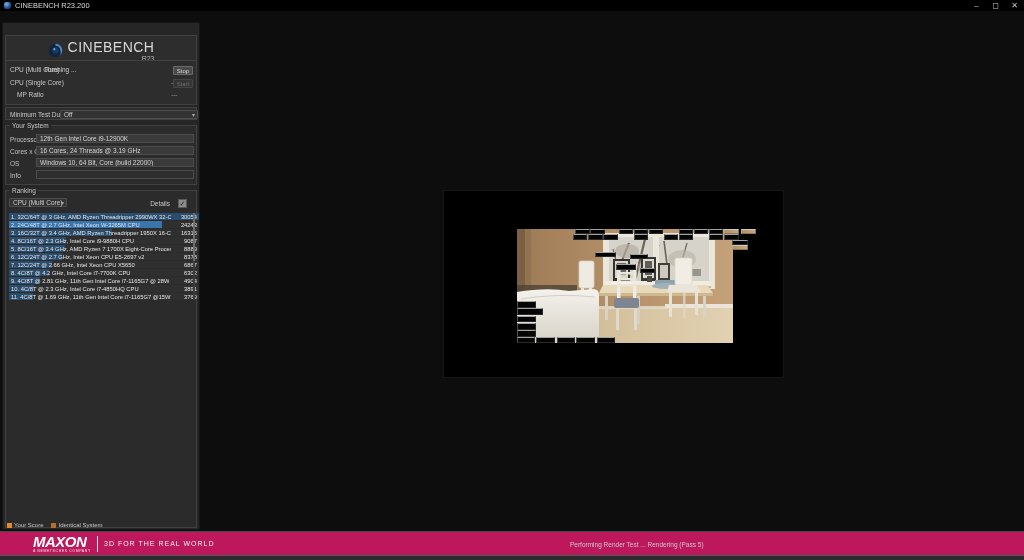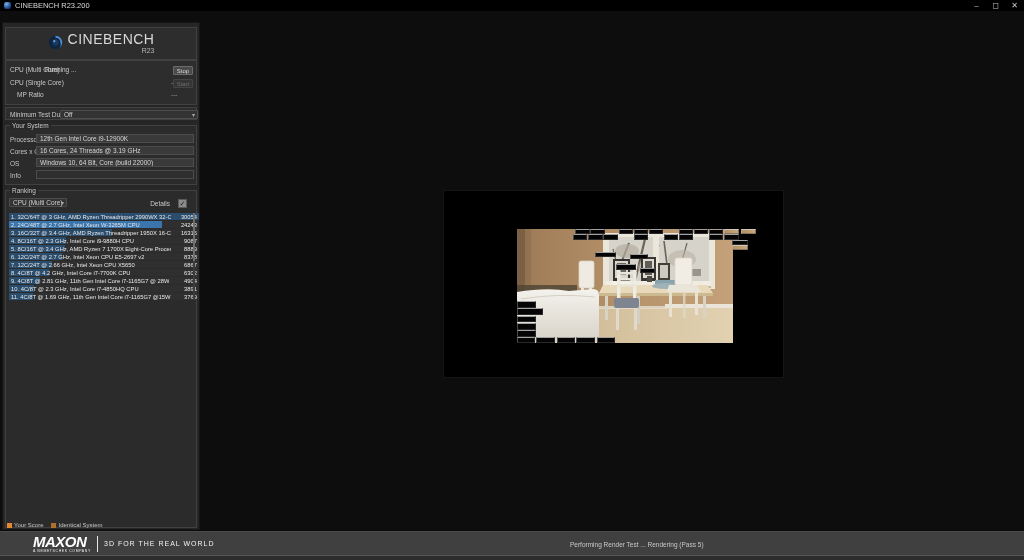--- a/index.html
+++ b/index.html
@@ -16,21 +16,21 @@
   .win-btn { width:19px; height:11px; display:flex; align-items:center; justify-content:center;
              color:#c8c8c8; font-size:8px; line-height:1; }
   .menubar { position:absolute; left:0; top:11px; width:1024px; height:10px; background:#2a2a2a;
              display:flex; align-items:center; color:#c6c6c6; font-size:7.5px; }
   .menu-item { padding:0 5px; height:10px; display:flex; align-items:center; }
 
   
   .panel { position:absolute; left:2px; top:22px; width:198px; height:508px; background:#262626;
            border:1px solid #161616; }
   .pbox { position:absolute; left:2px; width:192px; background:#2d2d2d; border:1px solid #414141; }
-  .logo-box { top:4px; height:33px; display:flex; align-items:center; justify-content:center; }
+  .logo-box { top:12px; height:33px; display:flex; align-items:center; justify-content:center; }
   .logo-wrap { display:flex; align-items:flex-start; }
   .logo-sphere { width:15px; height:15px; margin:3px 5px 0 0; }
   .logo-text { display:flex; flex-direction:column; align-items:flex-end; }
   .logo-title { font-size:14px; letter-spacing:.5px; color:#d9d9d9; line-height:15px; }
   .logo-sub { font-size:7px; color:#b5b5b5; line-height:8px; }
 
   .tests-box { top:37px; height:45px; }
   .trow { position:absolute; left:0; width:100%; height:10px; font-size:6.5px; color:#c9c9c9; }
   .trow .lbl { position:absolute; left:4px; top:1px; }
   .trow .lbl.indent { left:11px; }
@@ -84,21 +84,21 @@
               border:1px solid #151515; }
   .render-img { position:absolute; left:73px; top:38px; width:216px; height:114px; overflow:visible; }
   .render-img svg { position:absolute; inset:0; width:100%; height:100%; }
   .tile { position:absolute; border-top:1px solid rgba(215,215,215,.75);
           border-left:1px solid rgba(170,170,170,.45);
           border-right:1px solid rgba(80,80,80,.5); border-bottom:1px solid rgba(80,80,80,.5); }
   .tile.dark { background:#040404; }
   .tile.tan  { background:linear-gradient(90deg,#b2905f,#c7a87c); }
 
   
-  .footer { position:absolute; left:0; top:531px; width:1024px; height:24px; background:#404040;
+  .footer { position:absolute; left:0; top:531px; width:1024px; height:24px; background:#be185d;
             border-top:1px solid #4a4a4a; }
   .maxon { position:absolute; left:33px; top:2px; color:#fff; }
   .maxon-name { font-size:15px; font-weight:bold; font-style:italic; letter-spacing:-.5px; line-height:15px; }
   .maxon-sub { font-size:3.5px; letter-spacing:.6px; text-align:center; color:#e9e9e9; }
   .foot-div { position:absolute; left:97px; top:4px; width:1px; height:16px; background:#e6e6e6; }
   .tagline { position:absolute; left:104px; top:8px; font-size:7px; letter-spacing:1px; color:#f2f2f2; }
   .status-text { position:absolute; left:570px; top:9px; font-size:6.5px; color:#c9c9c9; }
   .foot-strip { position:absolute; left:0; top:555px; width:1024px; height:5px; background:#2d2d2d;
                 border-top:1px solid #575757; }
 </style>

